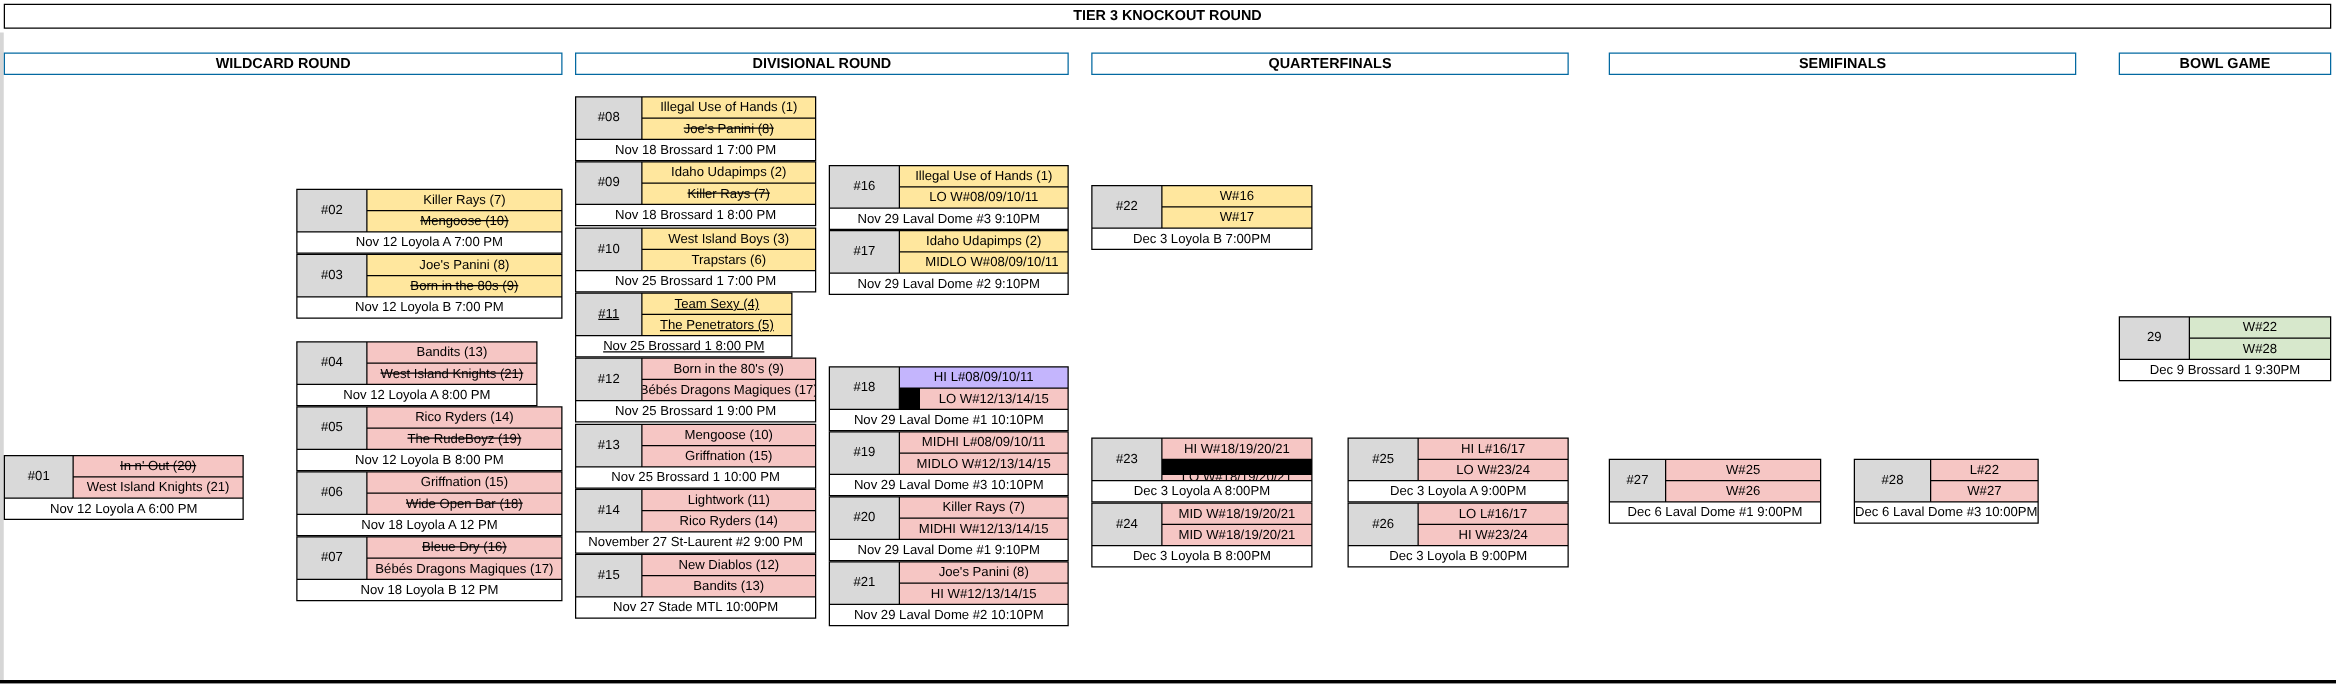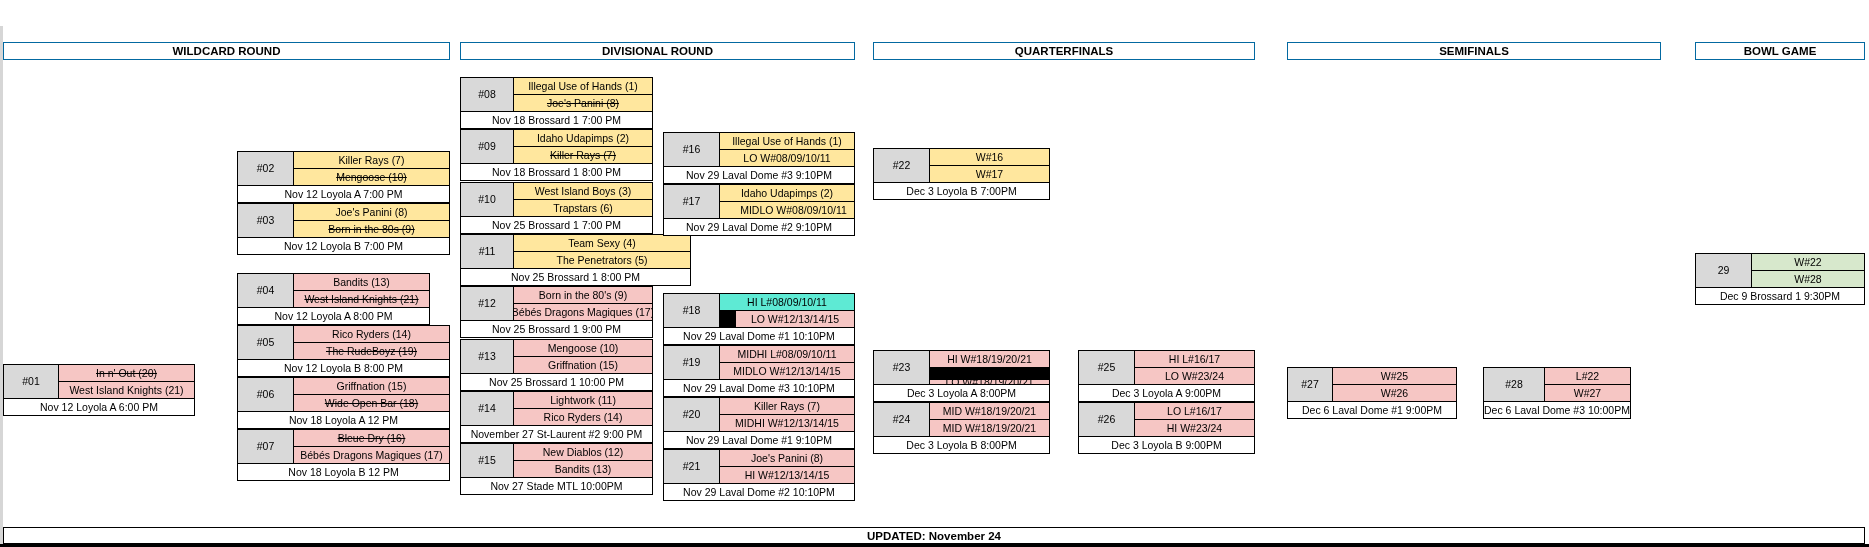--- a/index.html
+++ b/index.html
@@ -28,20 +28,23 @@
   .m-date{grid-column:1/3;grid-row:3;background:#fff;}
   .strike{text-decoration:line-through;}
   .left-strip{position:absolute;left:0;top:26px;width:3px;height:518px;background:#d6d6d6;}
   .bottom-strip{position:absolute;left:0;top:544px;width:1869px;height:3px;background:#000;}
 </style>
 </head>
 <body>
 
 <div class="stage">
   <div class="left-strip"></div>
+  <div class="bar title-bar">
+    <span>TIER 3 KNOCKOUT ROUND</span>
+  </div>
 
   <div class="round-header rh-wildcard">
     <span>WILDCARD ROUND</span>
   </div>
   <div class="round-header rh-divisional">
     <span>DIVISIONAL ROUND</span>
   </div>
   <div class="round-header rh-quarterfinals">
     <span>QUARTERFINALS</span>
   </div>
@@ -106,21 +109,21 @@
         <div class="cell m-t1" style="background: rgb(255, 231, 158);">Idaho Udapimps (2)</div>
         <div class="cell m-t2 strike" style="background: rgb(255, 231, 158);">Killer Rays (7)</div>
         <div class="cell m-date">Nov 18 Brossard 1 8:00 PM</div>
       </div>
       <div class="match" style="left: 460px; top: 182px; width: 193px; grid-template-columns: 52px 1fr;">
         <div class="cell m-num">#10</div>
         <div class="cell m-t1" style="background: rgb(255, 231, 158);">West Island Boys (3)</div>
         <div class="cell m-t2" style="background: rgb(255, 231, 158);">Trapstars (6)</div>
         <div class="cell m-date">Nov 25 Brossard 1 7:00 PM</div>
       </div>
-      <div class="match" style="left: 460px; top: 234px; width: 231px; grid-template-columns: 52px 1fr;">
+      <div class="match" style="left: 460px; top: 234px; width: 174px; grid-template-columns: 52px 1fr; text-decoration: underline;">
         <div class="cell m-num">#11</div>
         <div class="cell m-t1" style="background: rgb(255, 231, 158);">Team Sexy (4)</div>
         <div class="cell m-t2" style="background: rgb(255, 231, 158);">The Penetrators (5)</div>
         <div class="cell m-date">Nov 25 Brossard 1 8:00 PM</div>
       </div>
       <div class="match" style="left: 460px; top: 286px; width: 193px; grid-template-columns: 52px 1fr;">
         <div class="cell m-num">#12</div>
         <div class="cell m-t1" style="background: rgb(246, 198, 196);">Born in the 80's (9)</div>
         <div class="cell m-t2" style="background: rgb(246, 198, 196);">Bébés Dragons Magiques (17)</div>
         <div class="cell m-date">Nov 25 Brossard 1 9:00 PM</div>
@@ -150,21 +153,21 @@
         <div class="cell m-date">Nov 29 Laval Dome #3 9:10PM</div>
       </div>
       <div class="match" style="left: 663px; top: 184px; width: 192px; grid-template-columns: 55px 1fr;">
         <div class="cell m-num">#17</div>
         <div class="cell m-t1" style="background: rgb(255, 231, 158);">Idaho Udapimps (2)</div>
         <div class="cell m-t2" style="background: rgb(255, 231, 158); padding-left: 13px;">MIDLO W#08/09/10/11</div>
         <div class="cell m-date">Nov 29 Laval Dome #2 9:10PM</div>
       </div>
       <div class="match" style="left: 663px; top: 293px; width: 192px; grid-template-columns: 55px 1fr;">
         <div class="cell m-num">#18</div>
-        <div class="cell m-t1" style="background: #5eead4;">HI L#08/09/10/11</div>
+        <div class="cell m-t1" style="background: #c4b5fd;">HI L#08/09/10/11</div>
         <div class="cell m-t2" style="background: rgb(246, 198, 196); margin-left: 16px;">LO W#12/13/14/15</div>
         <div class="cell m-date">Nov 29 Laval Dome #1 10:10PM</div>
       </div>
       <div class="match" style="left: 663px; top: 345px; width: 192px; grid-template-columns: 55px 1fr;">
         <div class="cell m-num">#19</div>
         <div class="cell m-t1" style="background: rgb(246, 198, 196);">MIDHI L#08/09/10/11</div>
         <div class="cell m-t2" style="background: rgb(246, 198, 196);">MIDLO W#12/13/14/15</div>
         <div class="cell m-date">Nov 29 Laval Dome #3 10:10PM</div>
       </div>
       <div class="match" style="left: 663px; top: 397px; width: 192px; grid-template-columns: 55px 1fr;">
@@ -222,17 +225,14 @@
         <div class="cell m-date">Dec 6 Laval Dome #3 10:00PM</div>
       </div>
       <div class="match" style="left: 1695px; top: 253px; width: 170px; grid-template-columns: 55px 1fr; text-align: right;">
         <div class="cell m-num">29</div>
         <div class="cell m-t1" style="background: rgb(215, 232, 204);">W#22</div>
         <div class="cell m-t2" style="background: rgb(215, 232, 204);">W#28</div>
         <div class="cell m-date">Dec 9 Brossard 1 9:30PM</div>
       </div>
     </div>
 
-  <div class="bar footer-bar">
-    <span>UPDATED: November 24</span>
-  </div>
   <div class="bottom-strip"></div>
 </div>
 
 </body></html>

